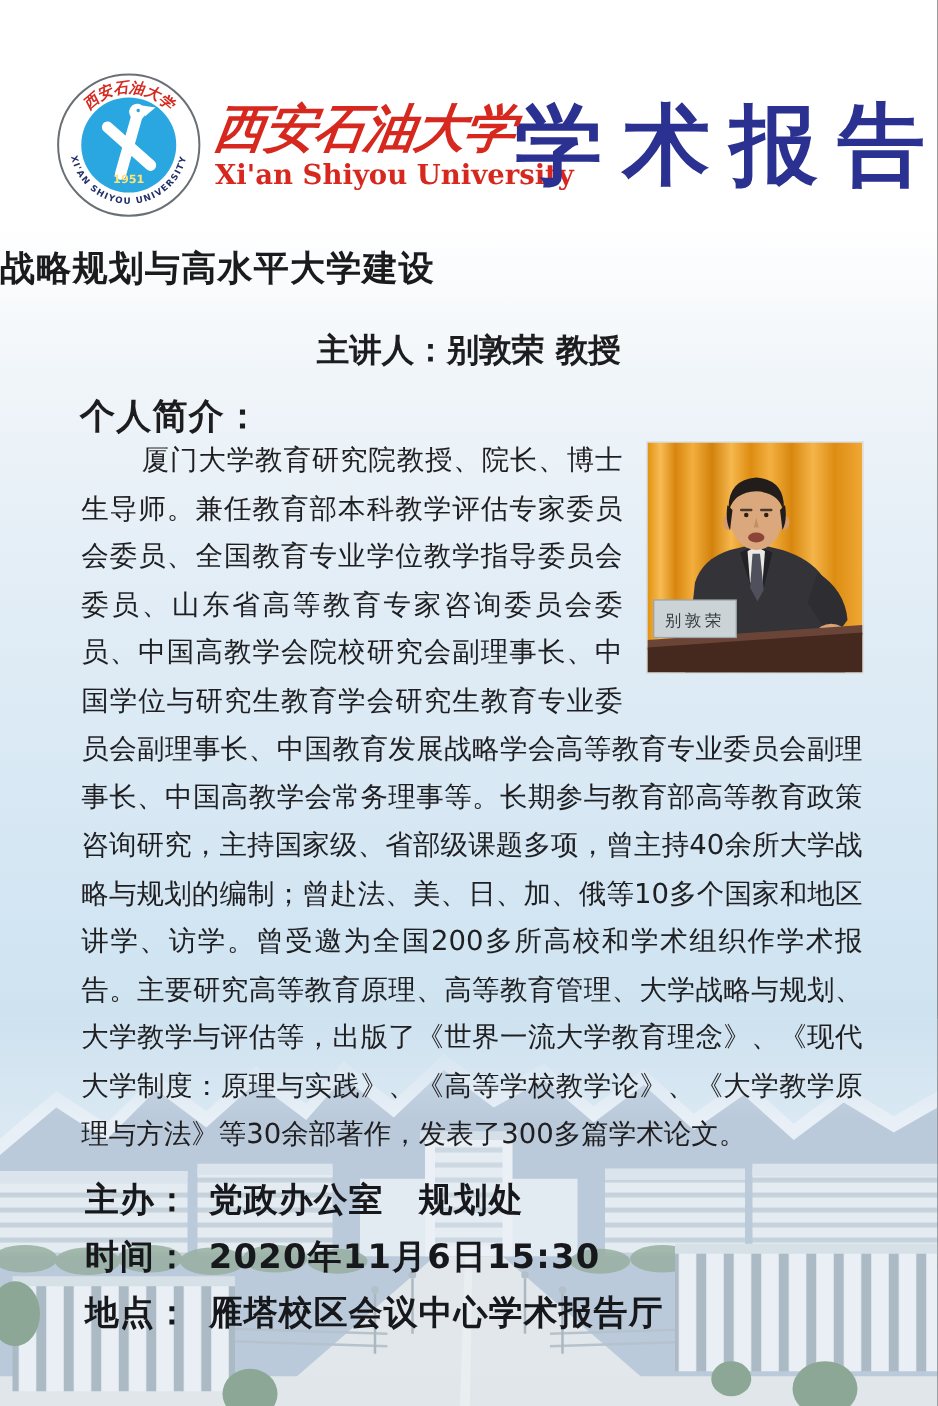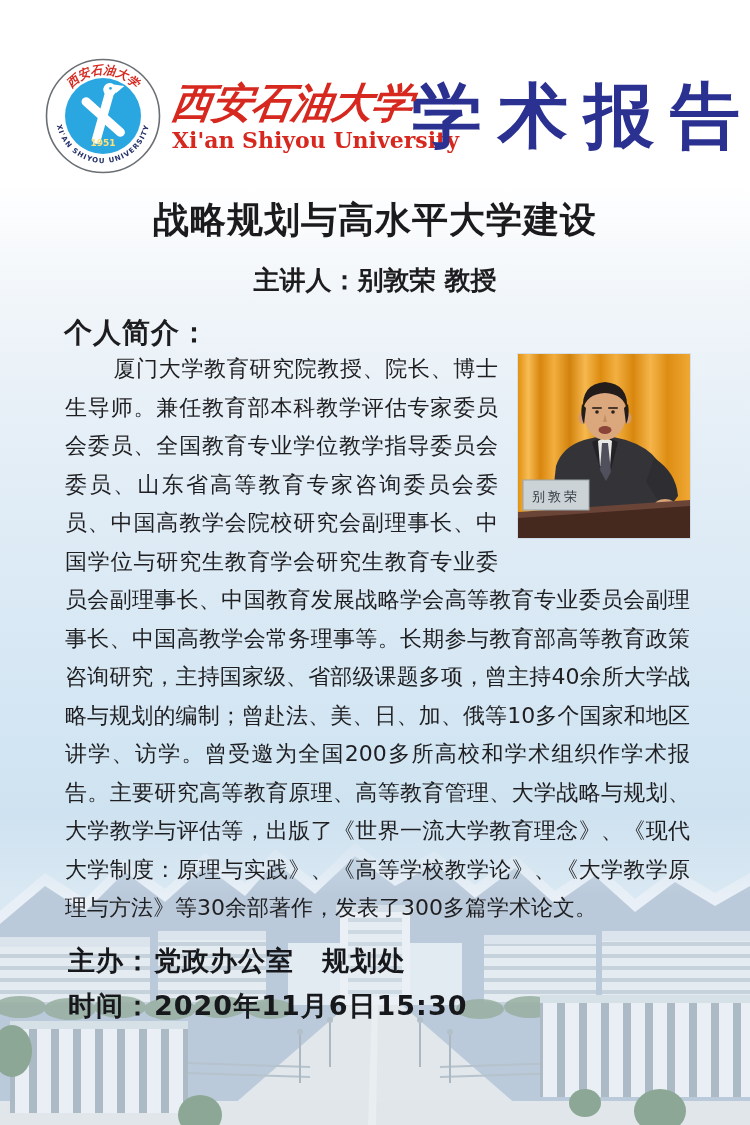--- a/index.html
+++ b/index.html
@@ -18,36 +18,36 @@
   
   .header{position:absolute;top:56px;left:44px;right:6px;height:120px;display:flex;align-items:center;z-index:3;}
   .logo{flex:none;width:118px;height:118px;}
   .uni-names{margin-left:10px;flex:none;width:232px;}
   .uni-cn{font-family:"DejaVu Serif",serif;font-style:italic;font-weight:900;
     font-size:41px;line-height:48px;color:#d6281e;transform:skewX(-8deg);letter-spacing:-1px;white-space:nowrap;}
   .uni-en{font-family:"DejaVu Serif",serif;font-weight:700;font-size:22px;line-height:26px;color:#d6281e;white-space:nowrap;}
   .banner{margin-left:auto;margin-right:-12px;font-size:70px;font-weight:900;color:#2b3190;
     letter-spacing:16px;line-height:1;white-space:nowrap;}
   
-  .lecture-title{position:absolute;top:196px;left:0;width:750px;text-align:center;z-index:3;
-    font-size:36px;font-weight:900;letter-spacing:1px;color:#1b1b1d;}
+  .lecture-title{position:absolute;top:196px;left:0;width:750px;z-index:3;
+    font-size:28px;font-weight:900;letter-spacing:1px;color:#1b1b1d;}
   .speaker-line{position:absolute;top:263px;left:0;width:750px;text-align:center;z-index:3;
     font-size:26px;font-weight:700;color:#1d1d1f;}
   
   .intro-heading{position:absolute;top:314px;left:64px;z-index:3;
     font-size:28px;font-weight:800;color:#1d1d1f;letter-spacing:1px;}
   .bio{position:absolute;top:350px;left:65px;width:625px;z-index:3;margin:0;
     font-size:22px;line-height:38.5px;color:#1f1f22;text-align:justify;text-indent:2.2em;}
   .photo-float{float:right;width:172px;height:184px;margin:4px 0 8px 20px;
     box-shadow:0 0 0 1px rgba(180,190,200,.35);}
   .photo-float svg{display:block;}
   
   .event-info{position:absolute;top:938px;left:68px;z-index:3;}
   .event-row{font-size:27px;font-weight:800;color:#17181c;line-height:45px;letter-spacing:1px;white-space:nowrap;}
-  .event-row .val{margin-left:2px;}
+  .event-row .val{margin-left:15px;}
 </style>
 </head>
 <body>
 
 <div class="poster">
 
   <div class="campus">
     <svg width="750" height="310" viewBox="0 0 750 310">
       <defs>
         <pattern id="vslit" width="22" height="60" patternUnits="userSpaceOnUse">
@@ -222,15 +222,18 @@
     </span><span>厦门大学教育研究院教授、院长、博士生导师。兼任教育部本科教学评估专家委员会委员、全国教育专业学位教学指导委员会委员、山东省高等教育专家咨询委员会委员、中国高教学会院校研究会副理事长、中国学位与研究生教育学会研究生教育专业委员会副理事长、中国教育发展战略学会高等教育专业委员会副理事长、中国高教学会常务理事等。长期参与教育部高等教育政策咨询研究，主持国家级、省部级课题多项，曾主持40余所大学战略与规划的编制；曾赴法、美、日、加、俄等10多个国家和地区讲学、访学。曾受邀为全国200多所高校和学术组织作学术报告。主要研究高等教育原理、高等教育管理、大学战略与规划、大学教学与评估等，出版了《世界一流大学教育理念》、《现代大学制度：原理与实践》、《高等学校教学论》、《大学教学原理与方法》等30余部著作，发表了300多篇学术论文。</span>
   </p>
 
   <div class="event-info">
     <div class="event-row">
       <span>主办：</span><span class="val">党政办公室　规划处</span>
     </div>
     <div class="event-row">
       <span>时间：</span><span class="val">2020年11月6日15:30</span>
     </div>
+    <div class="event-row">
+      <span>地点：</span><span class="val">雁塔校区会议中心学术报告厅</span>
+    </div>
   </div>
 
 </div>
 
 </body></html>

